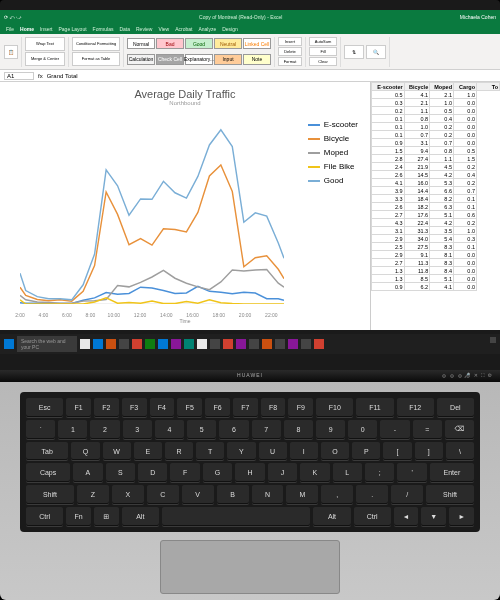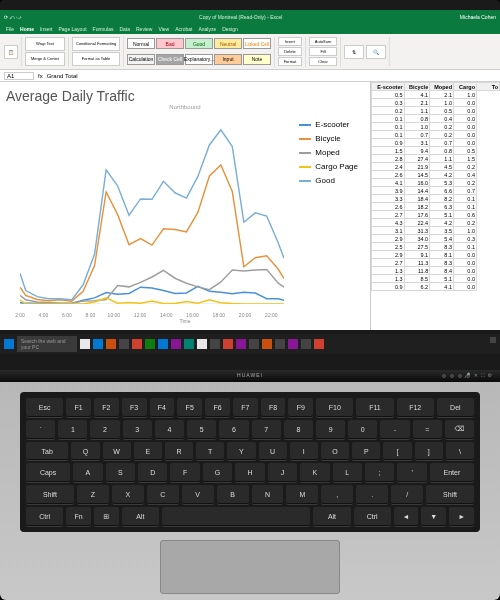--- a/index.html
+++ b/index.html
@@ -23,21 +23,21 @@
 .cs-check{background:#a5a5a5;color:#fff}
 .cs-exp{background:#fff}
 .cs-input{background:#ffcc99}
 .cs-linked{background:#fff;color:#fa7d00}
 .cs-note{background:#ffffcc}
 .formulabar{height:12px;background:#fff;border-bottom:1px solid #d0d0d0;display:flex;align-items:center;font-size:6px;padding-left:4px;gap:4px}
 .formulabar .namebox{width:30px;border:1px solid #ccc;padding:0 2px}
 .workspace{flex:1;display:flex;background:#fff;position:relative}
 .chart-area{flex:1;position:relative;padding:6px}
 .chart{position:relative;width:100%;height:100%}
-.chart-title{font-size:14px;color:#555;font-weight:400}
+.chart-title{text-align:center;font-size:11px;color:#555;font-weight:400}
 .chart-sub{text-align:center;font-size:6px;color:#999}
 .legend{position:absolute;right:6px;top:30px;font-size:8px;line-height:14px}
 .legend div{display:flex;align-items:center;gap:4px}
 .legend .sw{width:12px;height:2px}
 .plot{position:absolute;left:14px;right:80px;top:32px;bottom:20px}
 .plot svg{width:100%;height:100%}
 .xaxis{position:absolute;left:14px;right:80px;bottom:6px;display:flex;justify-content:space-between;font-size:5px;color:#888}
 .xaxis span{transform:translateX(-50%)}
 .xlabel{position:absolute;bottom:0;left:50%;transform:translateX(-50%);font-size:5px;color:#888}
 .data-grid{width:130px;border-left:1px solid #ccc;font-size:5.5px;overflow:hidden;background:#fff}
@@ -144,21 +144,21 @@
            <div>
                   <span class="sw" style="background:#e8913b"></span>
                   <span>Bicycle</span>
                 </div>
            <div>
                   <span class="sw" style="background:#9e9e9e"></span>
                   <span>Moped</span>
                 </div>
            <div>
                   <span class="sw" style="background:#f0c419"></span>
-                  <span>Cargo Page</span>
+                  <span>File Bike</span>
                 </div>
            <div>
                   <span class="sw" style="background:#7aaed6"></span>
                   <span>Good</span>
                 </div>
          </div>
          <div class="plot">
            <svg id="chartsvg" viewBox="0 0 240 160" preserveAspectRatio="none">
                   <line x1="0" y1="160" x2="240" y2="160" stroke="#ccc" stroke-width="0.5"></line>
                   <path d="M0.0,158.9 L5.2,159.3 L15.7,159.3 L26.1,159.6 L36.5,159.6 L47.0,159.6 L57.4,156.8 L67.8,154.7 L78.3,150.0 L88.7,151.5 L99.1,150.8 L109.6,145.4 L120.0,146.1 L130.4,148.3 L140.9,150.8 L151.3,150.4 L161.7,144.7 L172.2,149.0 L182.6,149.7 L193.0,151.1 L203.5,149.7 L213.9,150.4 L224.3,155.4 L234.8,155.4 L240.0,156.8 " fill="none" stroke="#4a90d9" stroke-width="1.3"></path>

